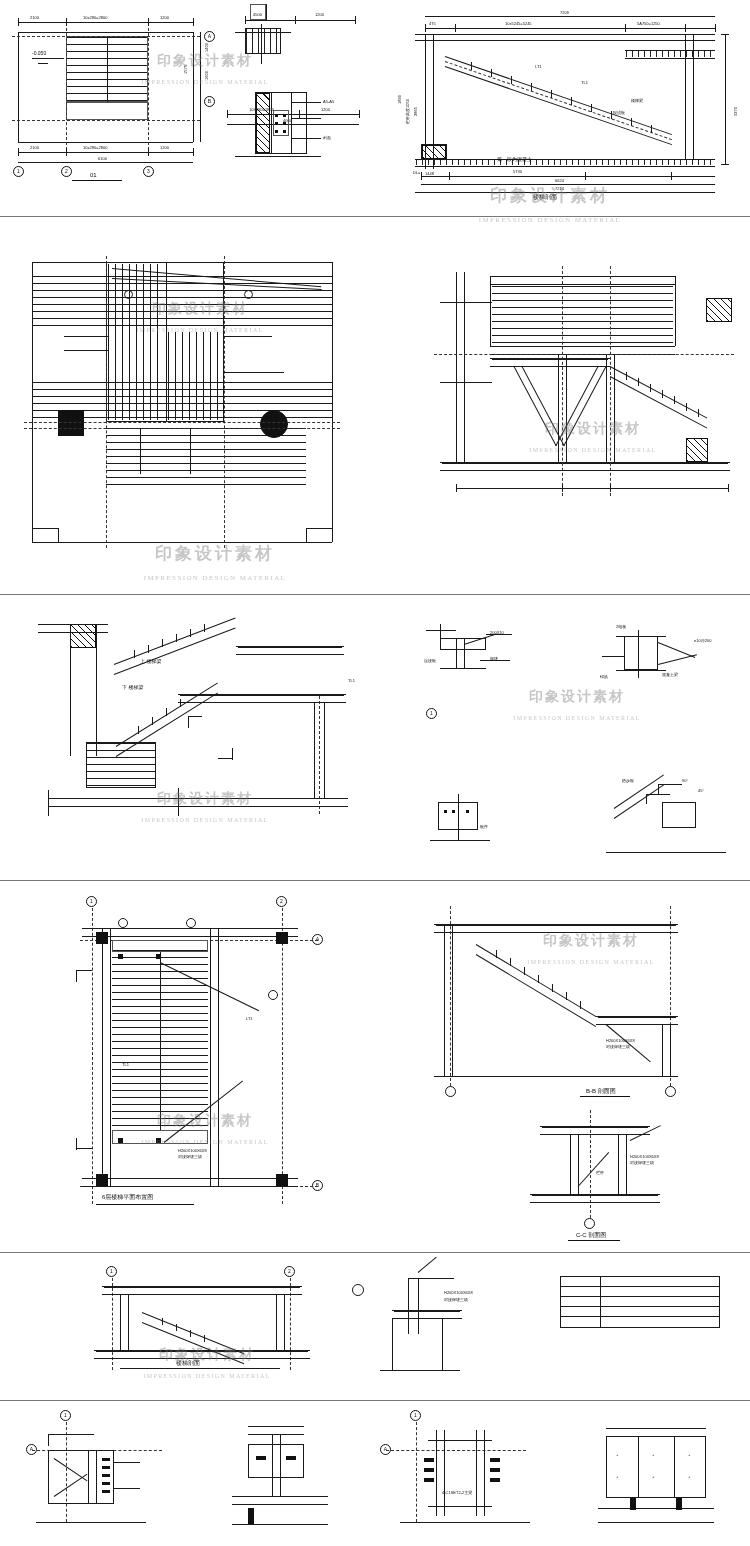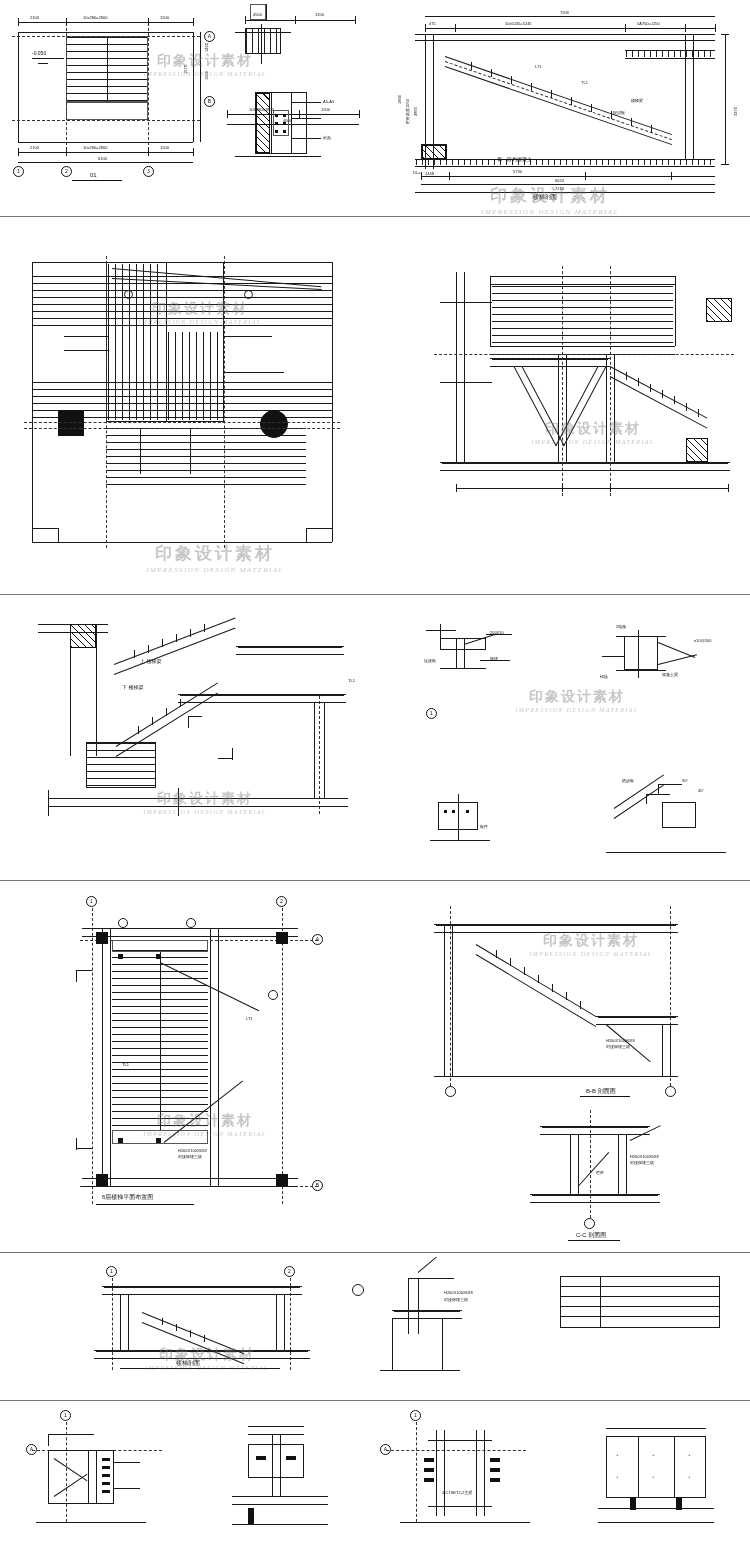--- a/index.html
+++ b/index.html
@@ -89,23 +89,22 @@
   }
   .wm .cn{
     font-size:17px;
     font-weight:bold;
     letter-spacing:3px;
     font-family:"DejaVu Sans", sans-serif;
   }
   .wm .en{
     font-size:7px;
     letter-spacing:1.4px;
-    margin-top:1px;
+    margin-top:9px;
     font-family:"Liberation Serif", serif;
-    font-style:italic;
   }
   .wm.sm .cn{font-size:14px;letter-spacing:2px;}
   .wm.sm .en{font-size:6px;}
   .sec-rule{position:absolute;height:1px;background:#111;}
 </style>
 </head>
 <body>
 
 <div class="sheet">
 

